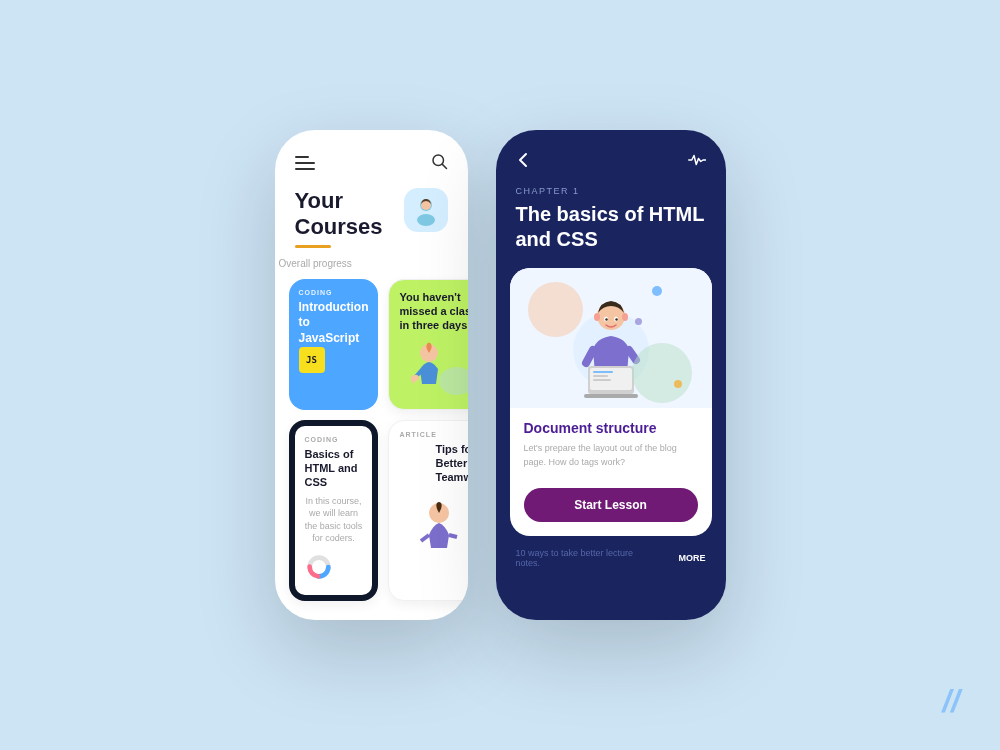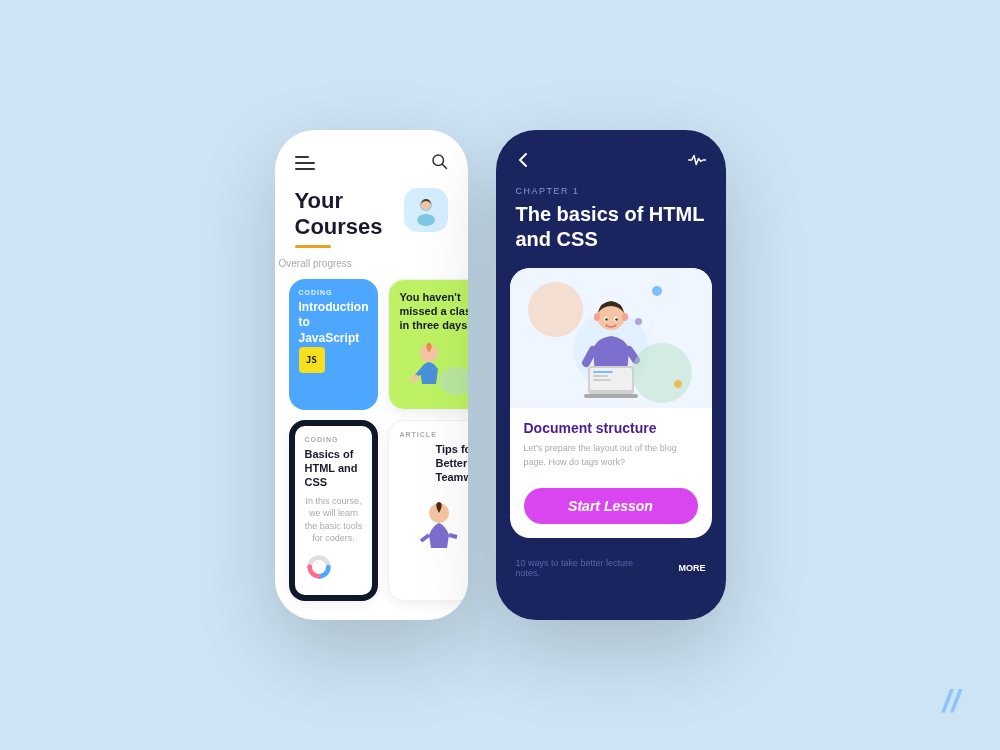--- a/index.html
+++ b/index.html
@@ -328,37 +328,36 @@
     }
     .lesson-desc {
       font-size: 9px;
       color: #aaa;
       line-height: 1.5;
       margin-bottom: 19px;
     }
 
     .start-btn {
       width: 100%;
-      background: #d946ef;
+      background: #701a75;
       color: #fff;
       border: none;
       border-radius: 22px;
       padding: 10px;
-      font-size: 14px;
+      font-size: 12px;
       font-weight: 700;
       cursor: pointer;
       text-align: center;
-      font-style: italic;
     }
 
     .bottom-note {
       display: flex;
       justify-content: space-between;
       align-items: center;
-      padding: 20px 20px;
+      padding: 12px 20px;
     }
     .bottom-note-text {
       font-size: 9px;
       color: #5566aa;
     }
     .more-link {
       font-size: 9px;
       font-weight: 700;
       color: #fff;
       margin-left: 33px;

